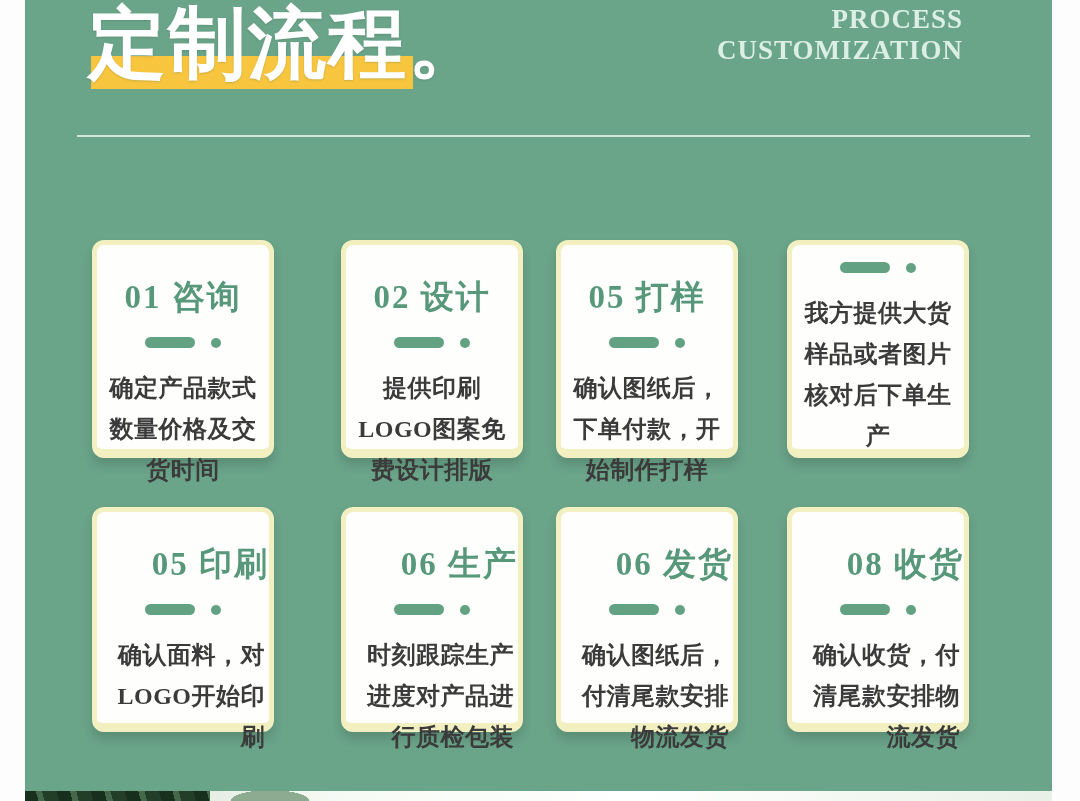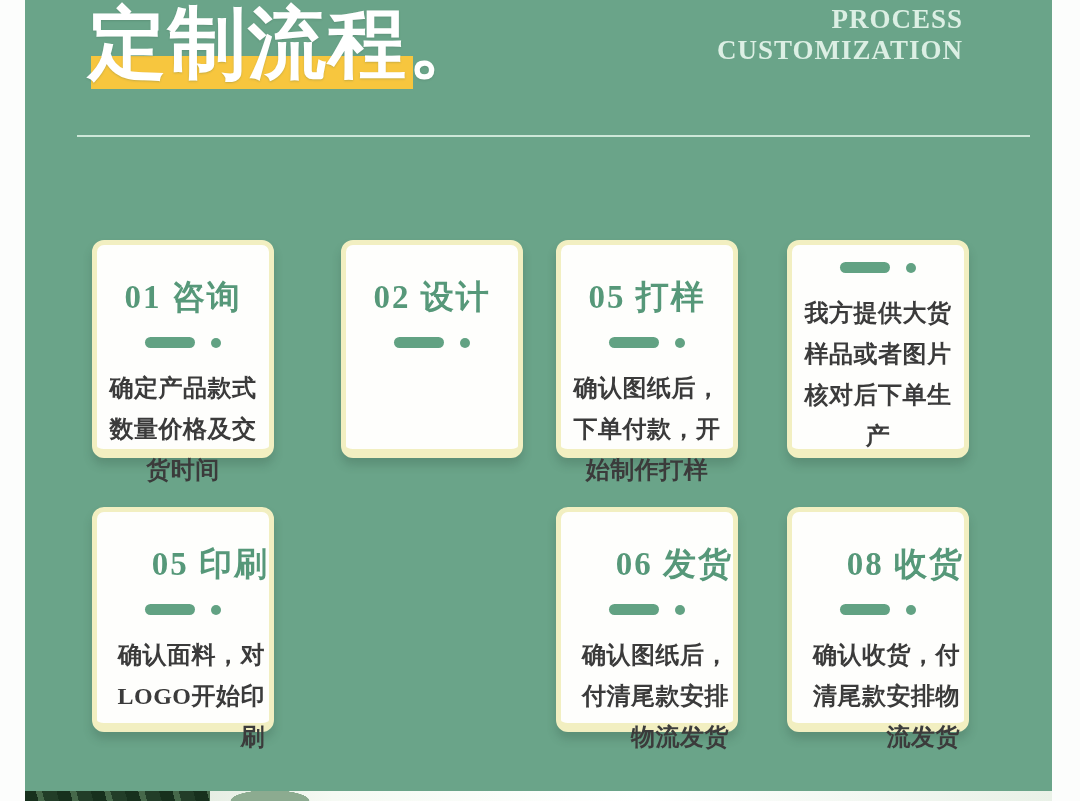--- a/index.html
+++ b/index.html
@@ -93,20 +93,21 @@
         <span class="dot"></span>
       </div>
     <div class="card-desc">确定产品款式数量价格及交货时间</div>
   </div>
   <div class="card row1 c2">
     <div class="card-title">02 设计</div>
     <div class="card-divider">
         <span class="pill"></span>
         <span class="dot"></span>
       </div>
+    <div class="card-desc">提供印刷LOGO图案免费设计排版</div>
   </div>
   <div class="card row1 c3">
     <div class="card-title">05 打样</div>
     <div class="card-divider">
         <span class="pill"></span>
         <span class="dot"></span>
       </div>
     <div class="card-desc">确认图纸后，下单付款，开始制作打样</div>
   </div>
   <div class="card row1 c4">
@@ -118,20 +119,28 @@
   </div>
 
   <div class="card row2 c1">
     <div class="card-title">05 印刷</div>
     <div class="card-divider">
         <span class="pill"></span>
         <span class="dot"></span>
       </div>
     <div class="card-desc">确认面料，对LOGO开始印刷</div>
   </div>
+  <div class="card row2 c2">
+    <div class="card-title">06 生产</div>
+    <div class="card-divider">
+        <span class="pill"></span>
+        <span class="dot"></span>
+      </div>
+    <div class="card-desc">时刻跟踪生产进度对产品进行质检包装</div>
+  </div>
   <div class="card row2 c3">
     <div class="card-title">06 发货</div>
     <div class="card-divider">
         <span class="pill"></span>
         <span class="dot"></span>
       </div>
     <div class="card-desc">确认图纸后，付清尾款安排物流发货</div>
   </div>
   <div class="card row2 c4">
     <div class="card-title">08 收货</div>

